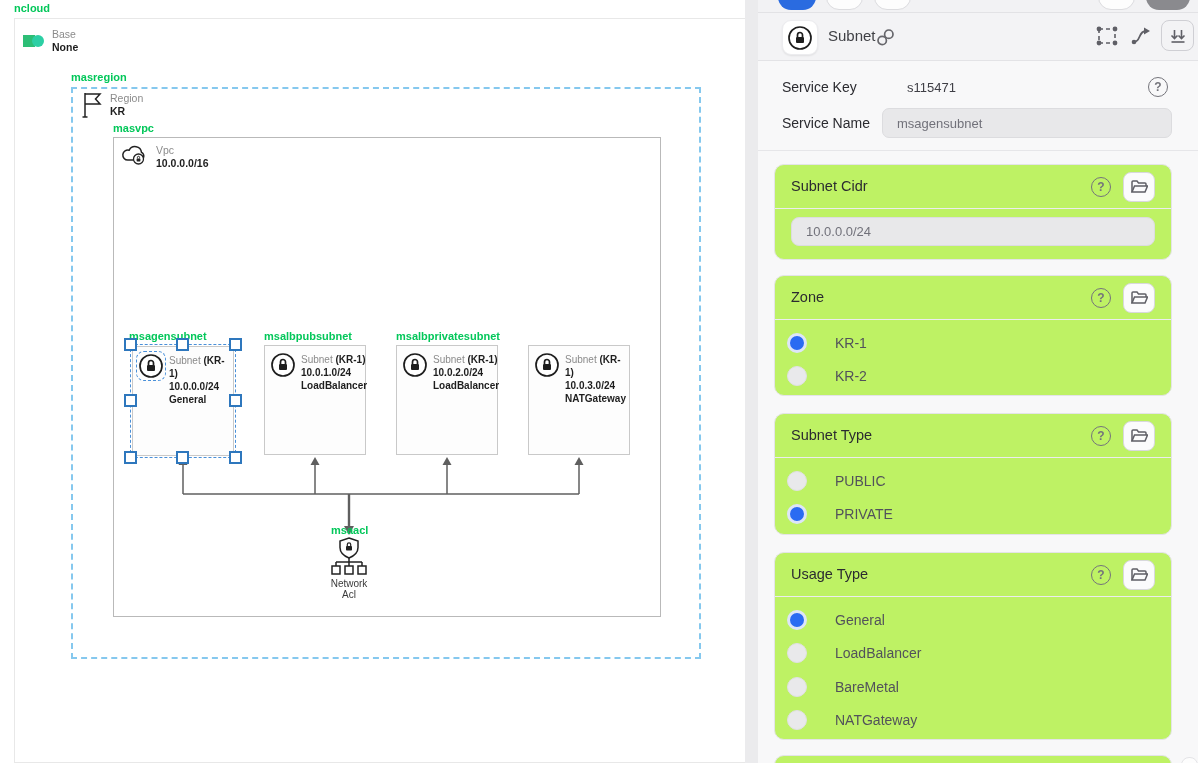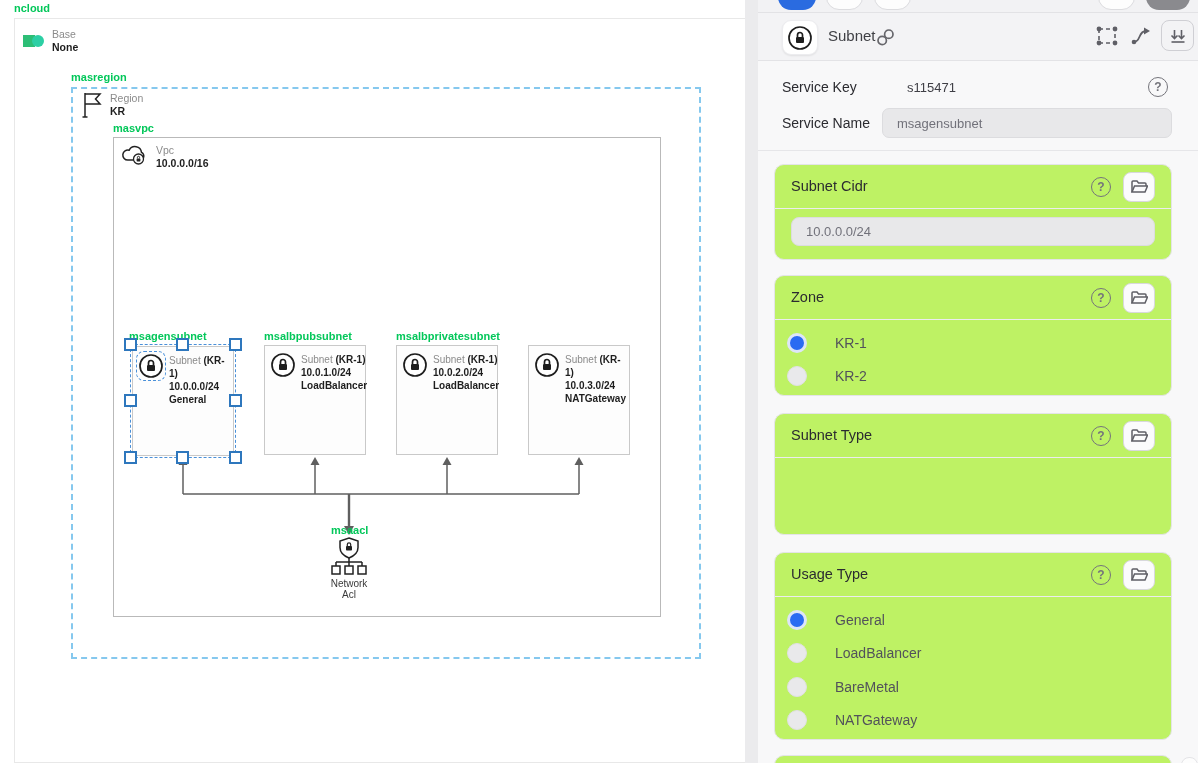--- a/index.html
+++ b/index.html
@@ -364,20 +364,30 @@
       <div class="card-head">
         <div class="card-title">Subnet Type</div>
         <div class="q-icon">?</div>
         <div class="folder-btn">
           <svg width="18" height="16" viewBox="0 0 18 16" fill="none" stroke="#5f5f66" stroke-width="1.5">
             <path d="M2 13 V3 a1 1 0 0 1 1-1 h4 l1.5 2 H15 a1 1 0 0 1 1 1 v2"></path>
               <path d="M2 13 L4.5 7 H17.5 L15 13 Z"></path>
           </svg>
         </div>
       </div>
+      <div style="padding:6px 0 4px;">
+        <div class="opt-row">
+          <span class="radio"></span>
+          <span class="opt-label">PUBLIC</span>
+        </div>
+        <div class="opt-row">
+          <span class="radio selected"></span>
+          <span class="opt-label">PRIVATE</span>
+        </div>
+      </div>
     </div>
 
     <div class="card" style="top:552px; height:188px;">
       <div class="card-head">
         <div class="card-title">Usage Type</div>
         <div class="q-icon">?</div>
         <div class="folder-btn">
           <svg width="18" height="16" viewBox="0 0 18 16" fill="none" stroke="#5f5f66" stroke-width="1.5">
             <path d="M2 13 V3 a1 1 0 0 1 1-1 h4 l1.5 2 H15 a1 1 0 0 1 1 1 v2"></path>
               <path d="M2 13 L4.5 7 H17.5 L15 13 Z"></path>

